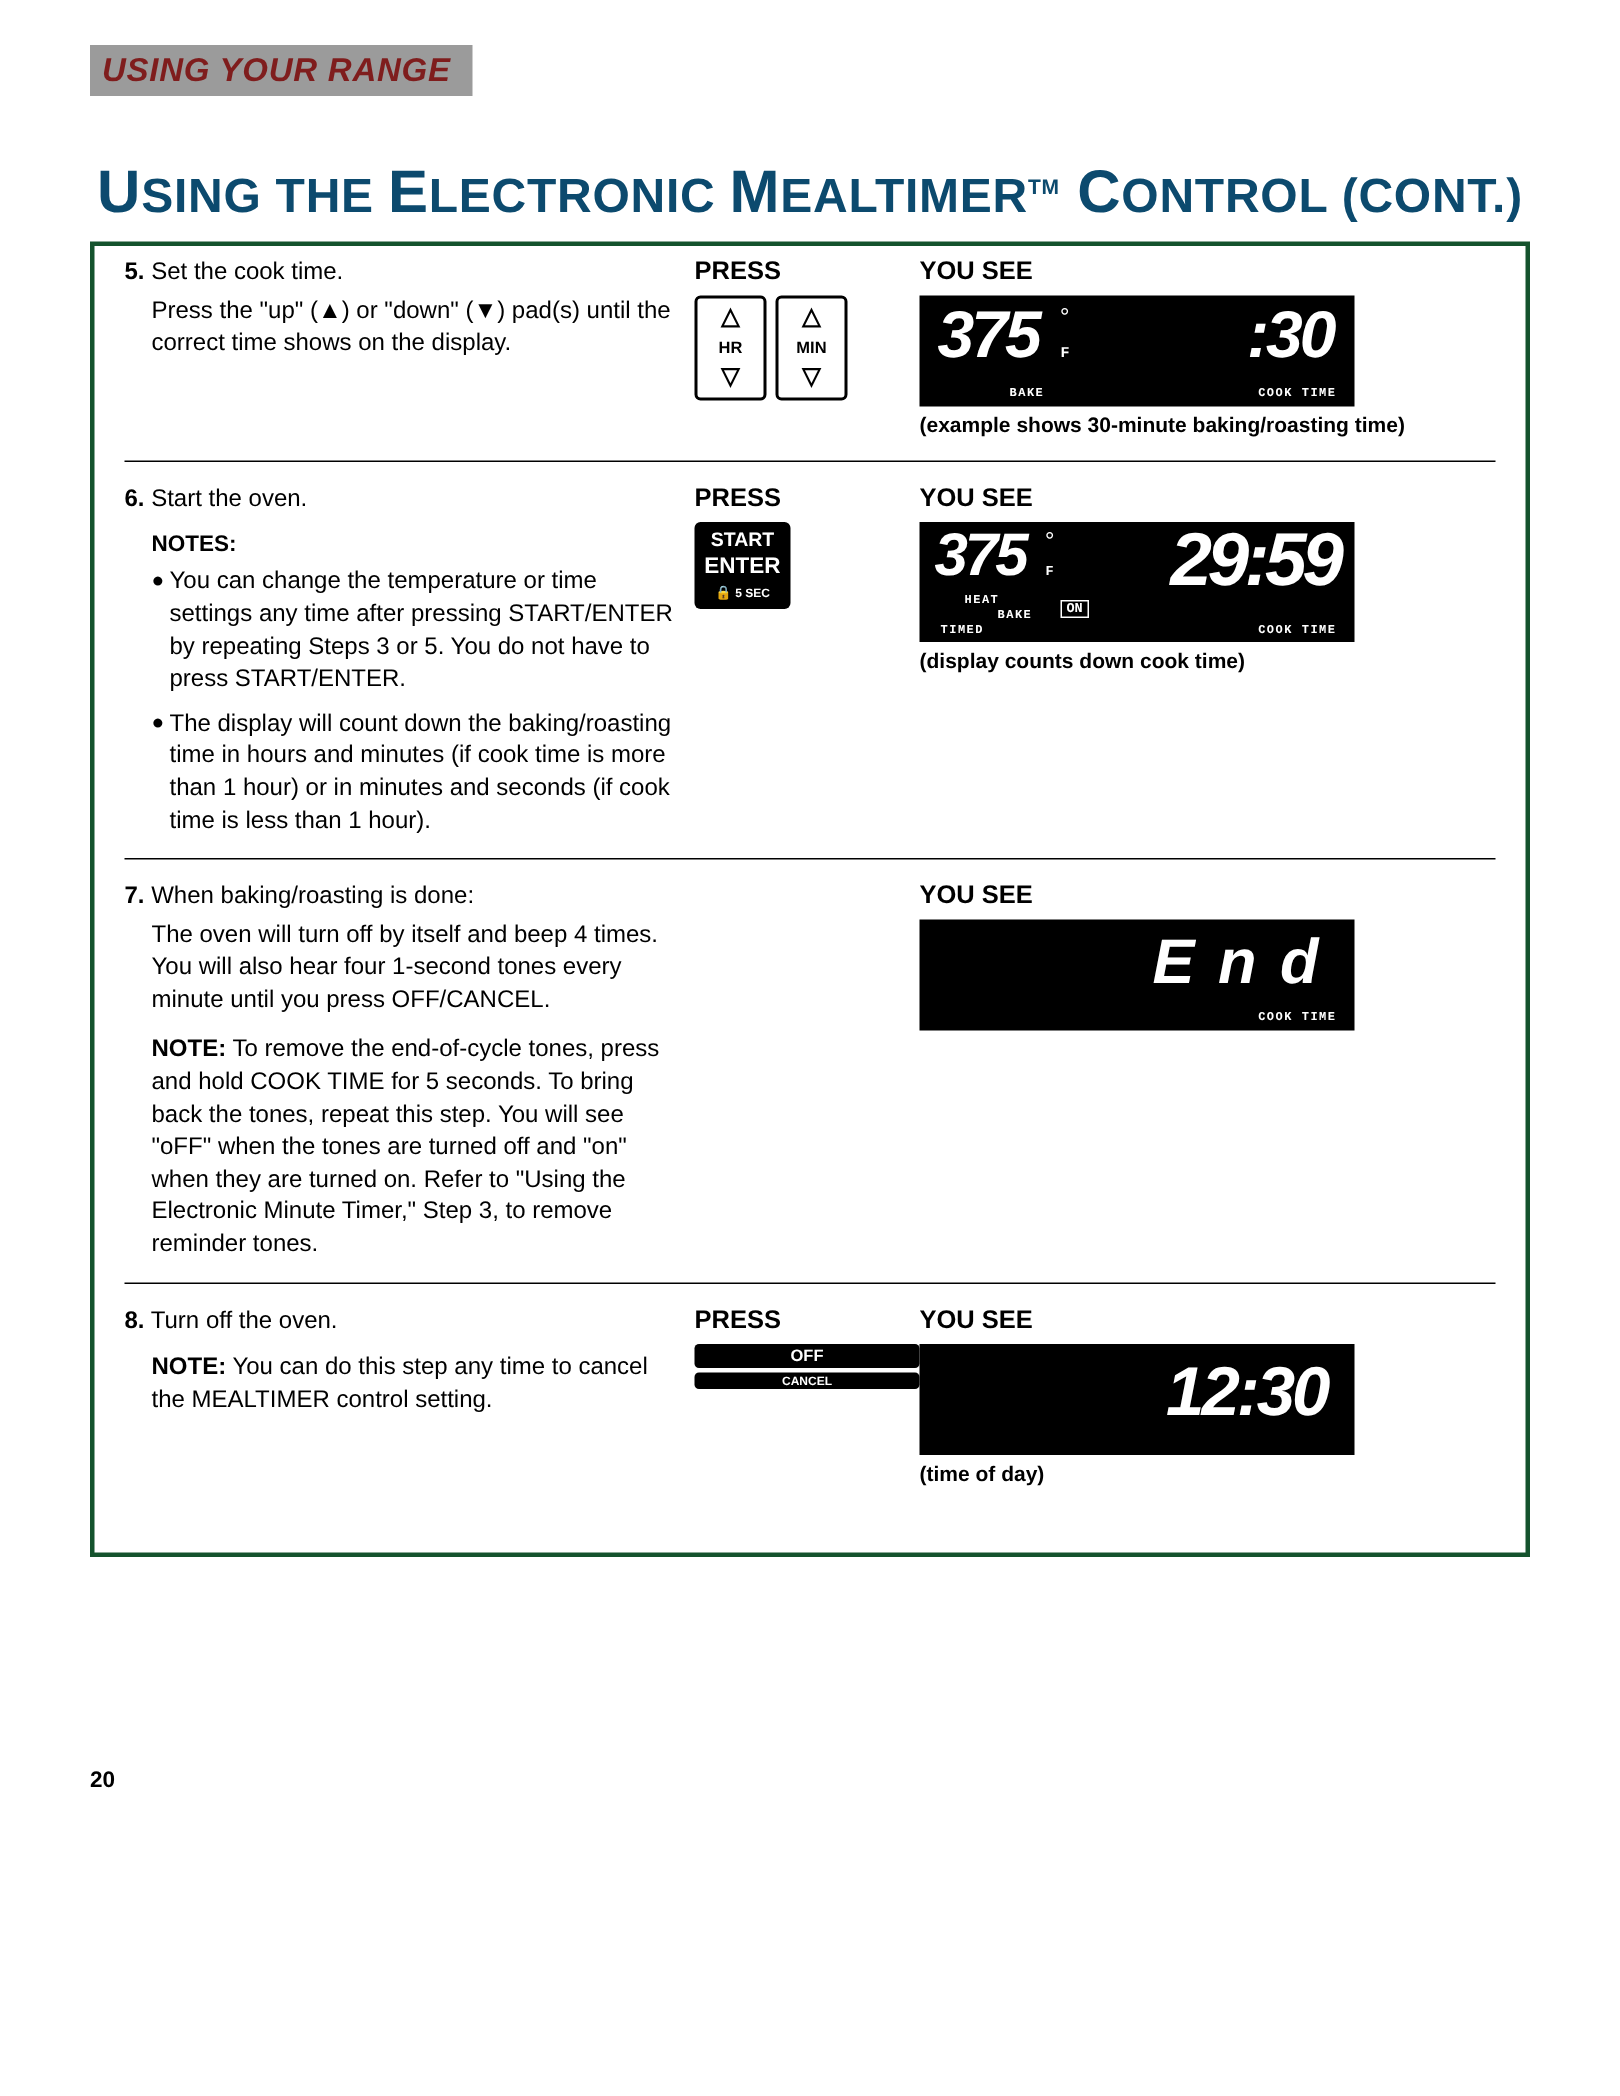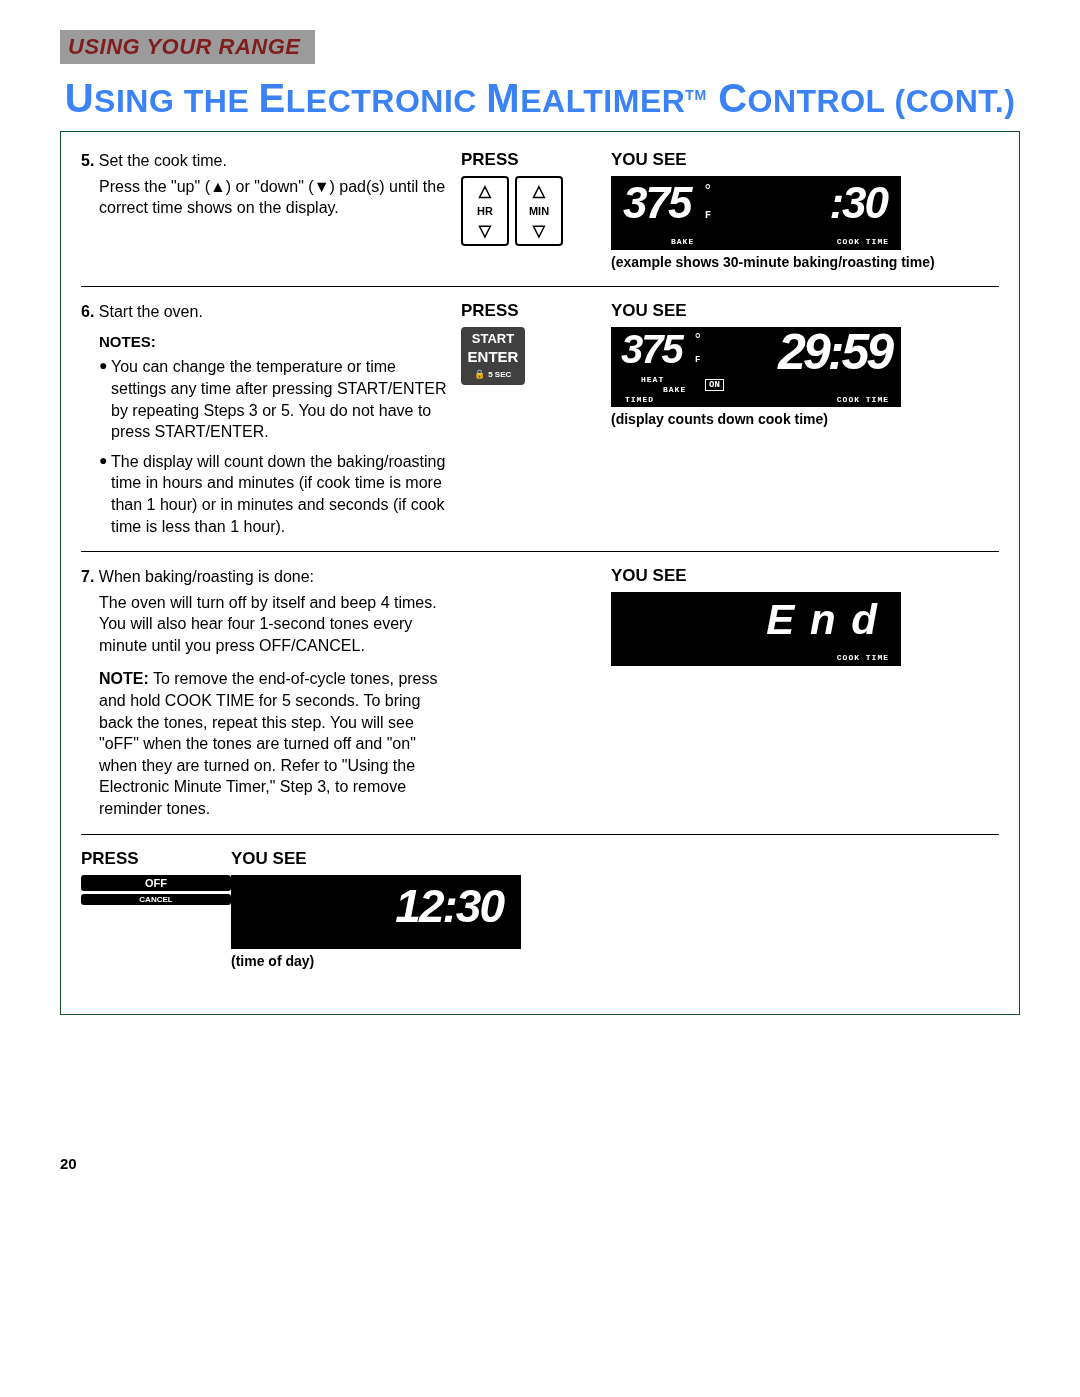--- a/index.html
+++ b/index.html
@@ -20,31 +20,31 @@
     font-style: italic;
     padding: 4px 14px 4px 8px;
     display: inline-block;
     font-size: 22px;
     letter-spacing: 0.5px;
     font-family: 'Arial Narrow', Arial, sans-serif;
   }
   .main-title {
     text-align: center;
     font-weight: bold;
-    color: #3b82f6;
+    color: #0c4a6e;
     font-size: 32px;
-    margin: 12px 0 10px 0;
+    margin: 42px 0 10px 0;
     letter-spacing: 0.5px;
     font-family: 'Arial Narrow', Arial, sans-serif;
   }
   .main-title .big { font-size: 40px; }
   .main-title .tm { font-size: 14px; vertical-align: super; }
   .content-box {
-    border: 1px solid #14532d;
-    padding: 14px 20px 30px 20px;
+    border: 3px solid #14532d;
+    padding: 3px 20px 30px 20px;
     min-height: 800px;
     position: relative;
   }
   .step-row {
     display: flex;
     align-items: flex-start;
     padding: 4px 0 14px 0;
   }
   .step-row + .step-row { border-top: 0.5px solid #000; padding-top: 14px; }
   .left-col {
@@ -79,21 +79,21 @@
     display:flex;
     flex-direction:column;
     align-items:center;
     justify-content:space-around;
     font-weight:bold;
     font-size:11px;
     padding:2px 0;
   }
   .tri { font-size: 16px; line-height:1; }
   .start-btn {
-    background:#404040; color:#fff; border-radius:4px;
+    background:#000000; color:#fff; border-radius:4px;
     width:64px; padding:4px 0; text-align:center;
     font-size:11px; font-weight:bold; line-height:1.3;
   }
   .start-btn .big2 { font-size:13px; }
   .off-btn-group { display:flex; flex-direction:column; gap:3px;}
   .off-btn {
     background:#000000; color:#fff; border-radius:3px;
     padding:2px 8px; text-align:center;
     font-size:11px; font-weight:bold;
   }
@@ -221,20 +221,27 @@
       <div class="yousee-col">
         <div class="col-head">YOU SEE</div>
         <div class="display-box">
           <div class="seg-main" style="top:4px;right:22px;font-size:42px;letter-spacing:2px;">E n d</div>
           <div class="minilabel" style="bottom:4px;right:12px;">COOK  TIME</div>
         </div>
       </div>
     </div>
 
     <div class="step-row">
+      <div class="left-col">
+        <span class="step-num">8.</span>
+        <span>Turn off the oven.</span>
+        <div class="indent" style="margin-top:10px;">
+          <span style="font-weight:bold;">NOTE:</span><span> You can do this step any time to cancel the MEALTIMER control setting.</span>
+        </div>
+      </div>
       <div class="press-col">
         <div class="col-head">PRESS</div>
         <div class="off-btn-group">
           <div class="off-btn">OFF</div>
           <div class="off-btn small">CANCEL</div>
         </div>
       </div>
       <div class="yousee-col">
         <div class="col-head">YOU SEE</div>
         <div class="display-box">

